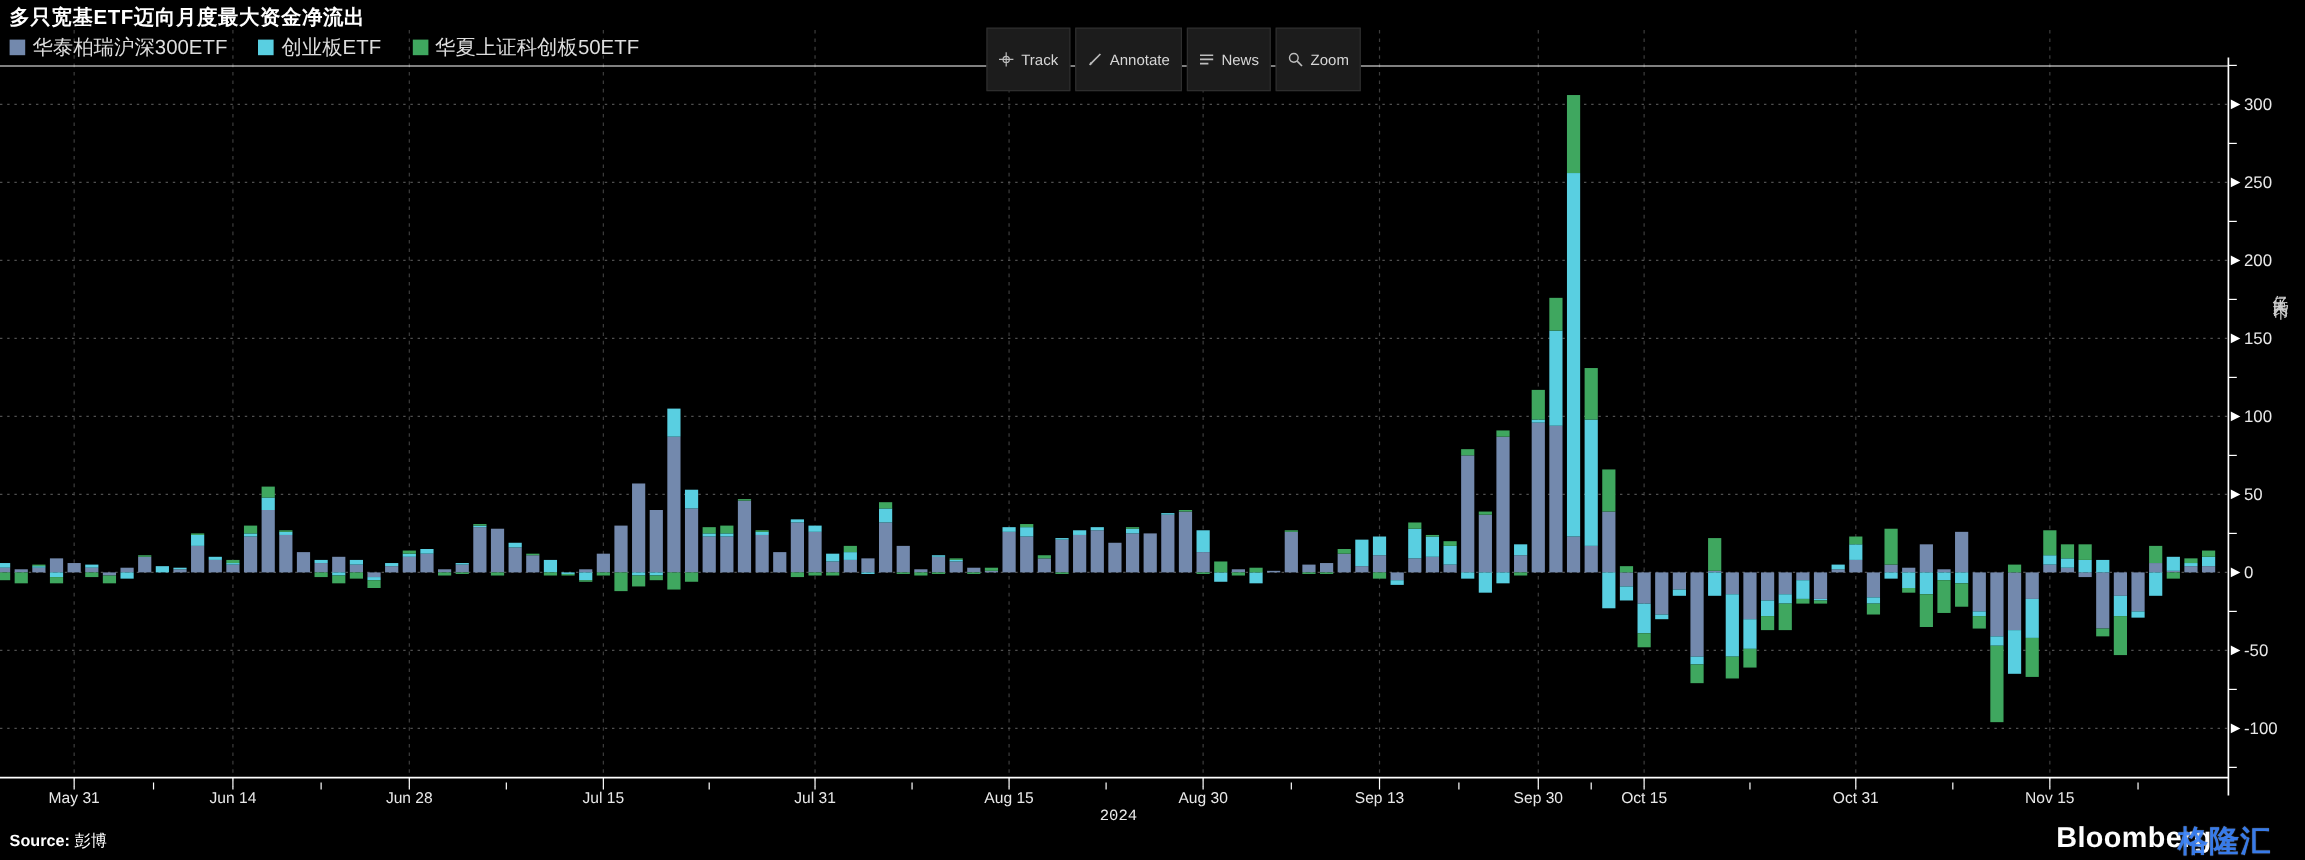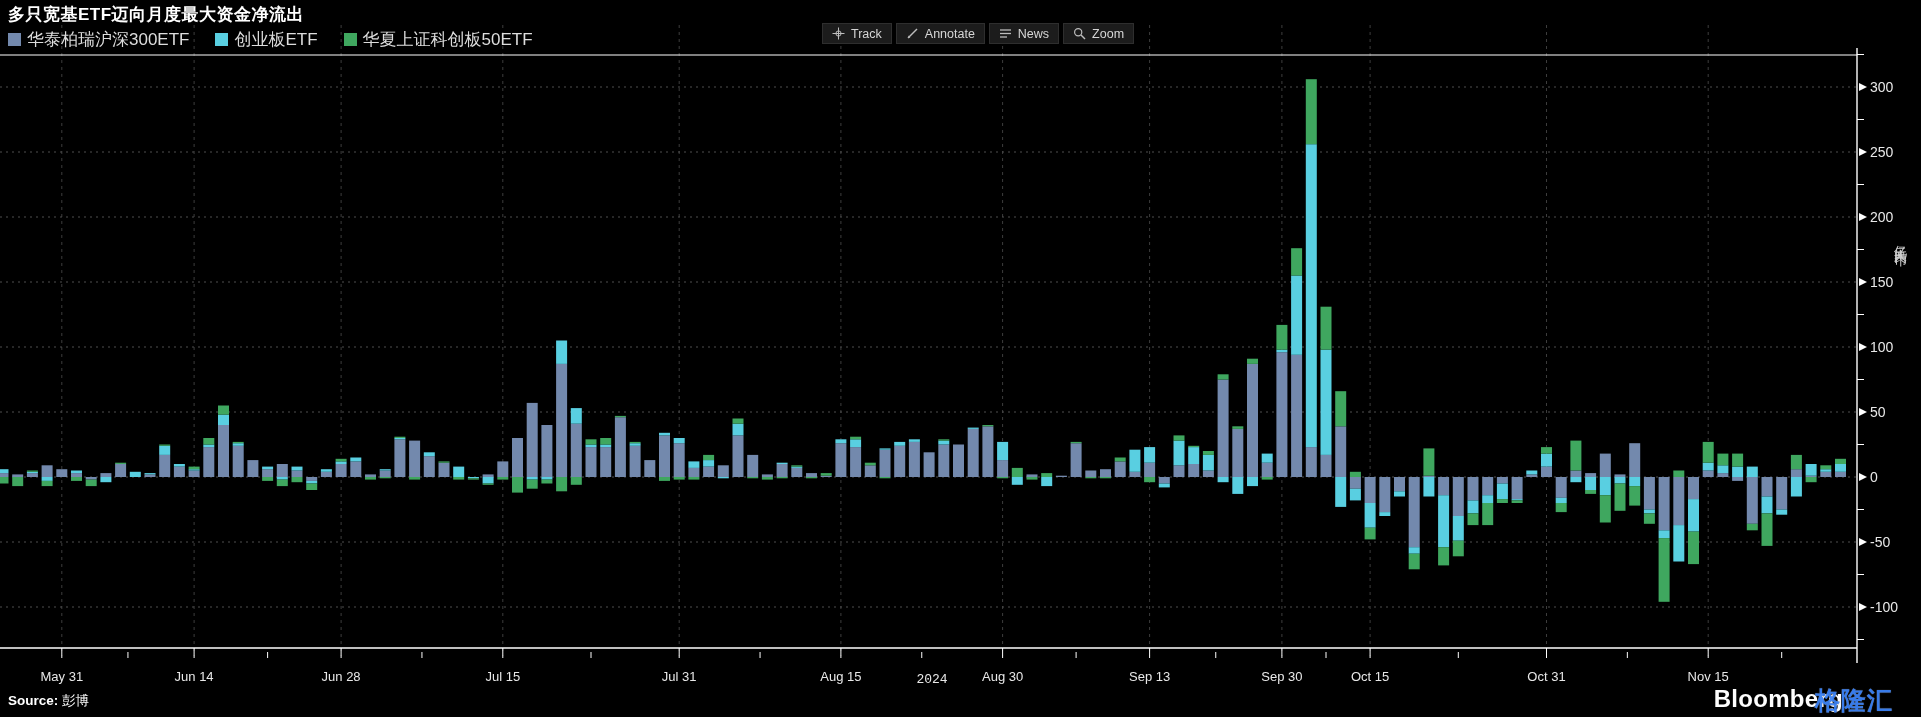--- a/index.html
+++ b/index.html
@@ -4,24 +4,24 @@
 <style>
   html,body{margin:0;padding:0;background:#000;}
   body{width:1921px;height:717px;position:relative;overflow:hidden;
        font-family:"Liberation Sans","DejaVu Sans",sans-serif;color:#e6e6e6;}
   #title{position:absolute;left:8px;top:3px;font-size:17px;font-weight:bold;color:#ffffff;letter-spacing:.5px;}
   #legend{position:absolute;left:8px;top:28px;display:flex;gap:26px;align-items:center;font-size:17px;color:#ddd;}
   .legend-item{display:flex;align-items:center;gap:6px;}
   .swatch{width:13px;height:13px;display:inline-block;}
   #toolbar{position:absolute;left:822px;top:23px;display:flex;gap:4px;}
   .tbtn{display:flex;align-items:center;gap:6px;background:#1c1c1c;border:1px solid #2e2e2e;
-        color:#d6d6d6;font-size:12.5px;height:19px;padding:0 9px;cursor:default;}
+        color:#d6d6d6;font-size:12.5px;height:19px;padding:16px 9px;cursor:default;}
   .tbtn svg{display:block;}
   #plot-wrap{position:absolute;left:0;top:0;width:1921px;height:717px;}
-  .xlab{position:absolute;font-size:13px;color:#e8e8e8;transform:translateX(-50%);white-space:nowrap;margin-top:12px;}
+  .xlab{position:absolute;font-size:13px;color:#e8e8e8;transform:translateX(-50%);white-space:nowrap;}
   #y-unit{position:absolute;left:1891px;top:235px;height:200px;display:flex;align-items:center;
           writing-mode:vertical-rl;font-size:13px;color:#cfcfcf;letter-spacing:2px;}
   #year{position:absolute;left:932px;top:672px;transform:translateX(-50%);font-size:13px;color:#e8e8e8;font-family:Liberation Mono, monospace;}
   #source{position:absolute;left:8px;top:692px;font-size:13.5px;color:#fff;}
   #source b{font-weight:bold;}
   #brand{position:absolute;right:78px;top:685px;font-size:24px;font-weight:bold;color:#fdfdfd;letter-spacing:.3px;}
   #watermark{position:absolute;right:28px;top:684px;font-size:25px;font-weight:bold;color:#3b82f6;
              text-shadow:0 0 1px #777;opacity:.95;letter-spacing:1px;}
 </style>
 </head>

